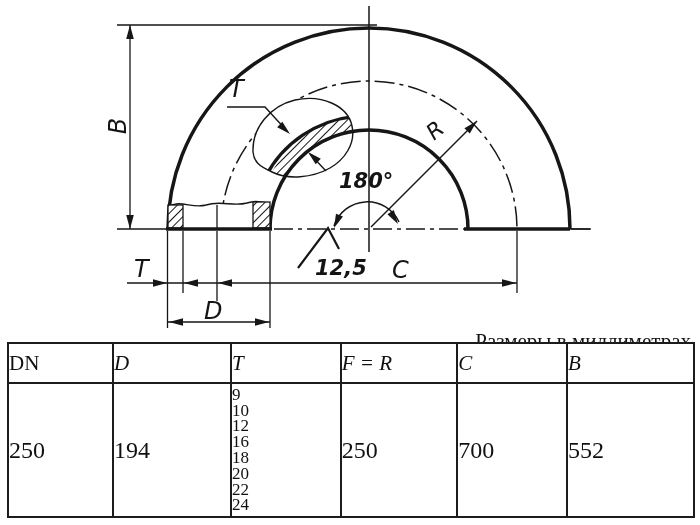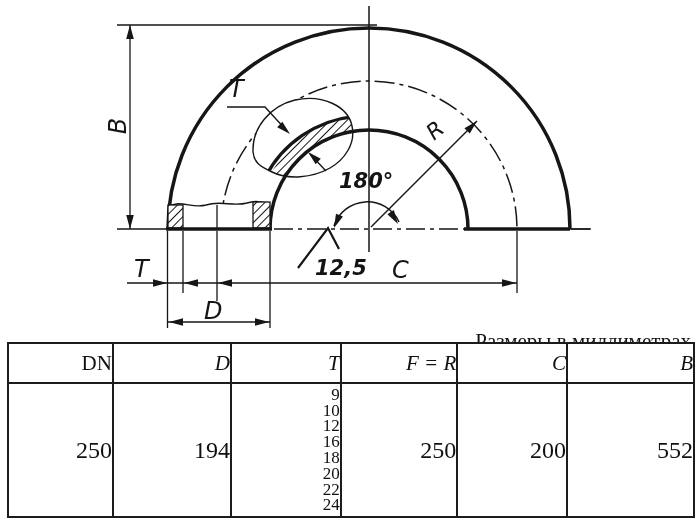--- a/index.html
+++ b/index.html
@@ -20,21 +20,21 @@
   }
   .caption {
     position:absolute; top:311px; right:9px;
     font-size:21px; color:#141414; white-space:nowrap;margin-top:18px;
   }
   table.dim-table {
     position:absolute; left:7px; top:342px; width:688px; height:176px;
     border-collapse:collapse; table-layout:fixed; background:#fff;
   }
   .dim-table th, .dim-table td {
-    border:2px solid #1c1c1c; text-align:right; vertical-align:middle;
+    border:2px solid #1c1c1c; text-align:left; vertical-align:middle;
     padding:0; font-weight:normal;
   }
   .dim-table thead th { height:38px; font-size:21px; }
   .dim-table thead th.it { font-style:italic; }
   .dim-table tbody td { font-size:24px; }
   .dim-table td.t-cell {
     white-space:pre-line; font-size:17px; line-height:15.8px;
   }
 </style>
 </head>
@@ -163,17 +163,17 @@
       <td>194</td>
       <td class="t-cell">9
 10
 12
 16
 18
 20
 22
 24</td>
       <td>250</td>
-      <td>200</td>
+      <td>700</td>
       <td>552</td>
     </tr>
   </tbody>
 </table>
 
 </body></html>

